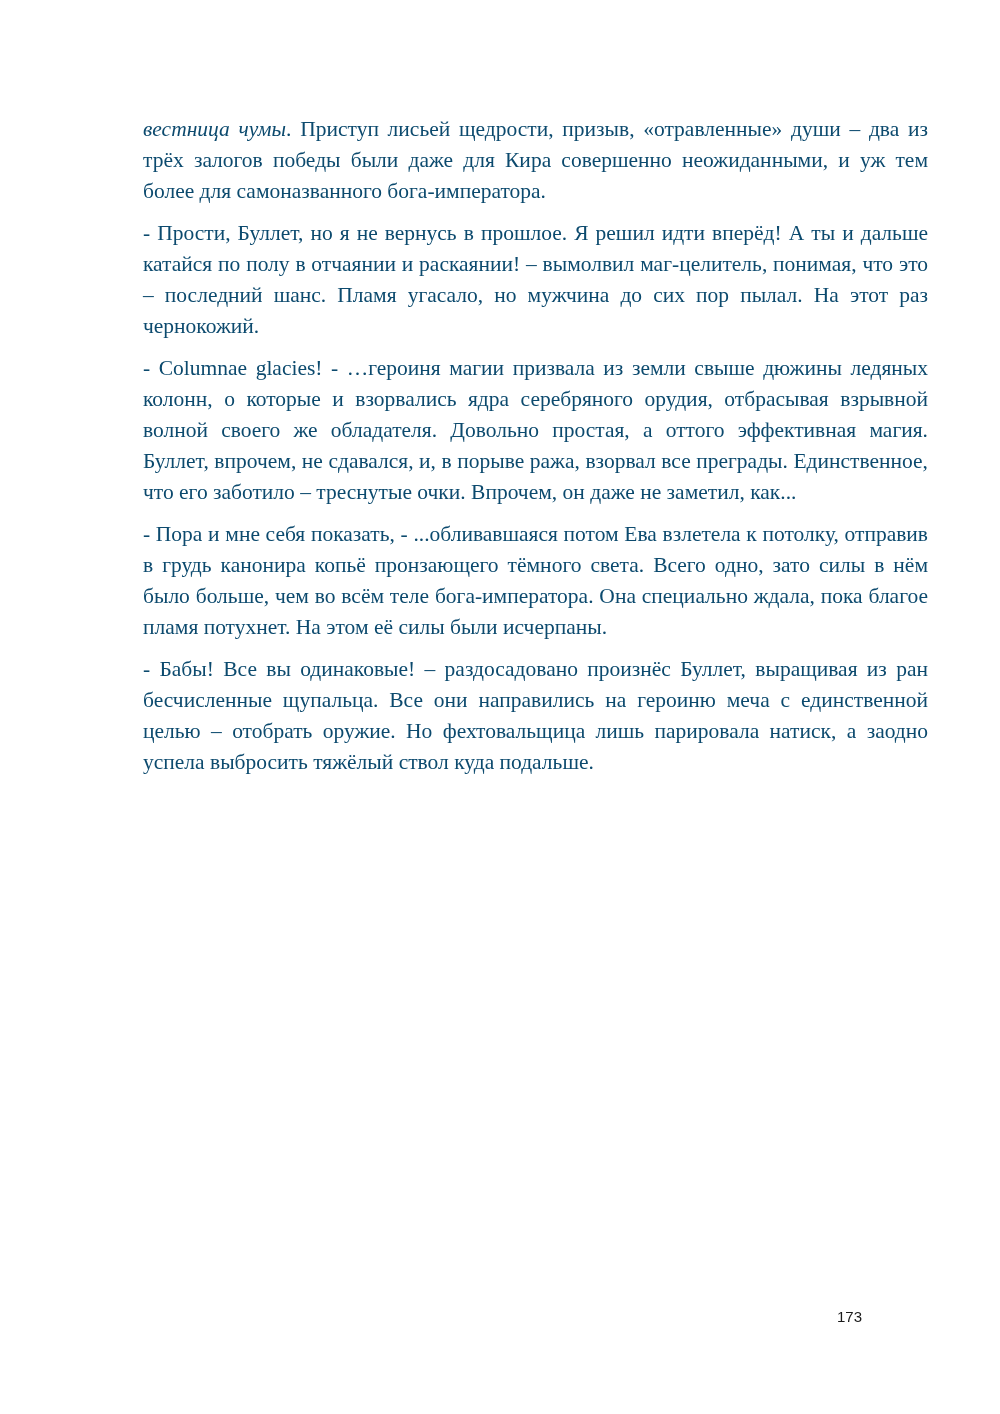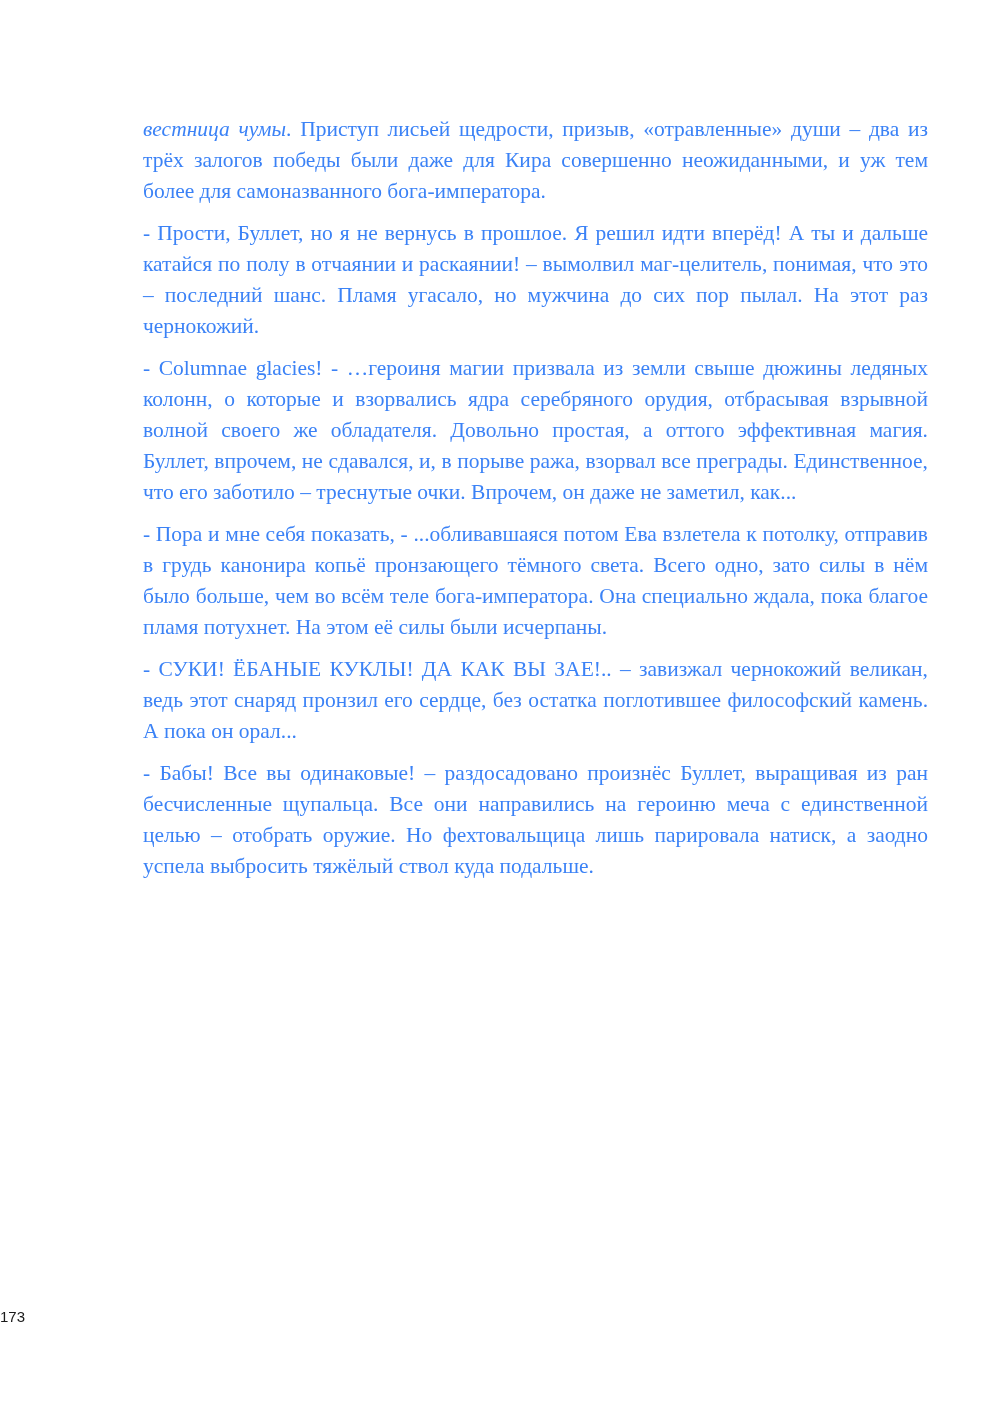--- a/index.html
+++ b/index.html
@@ -5,42 +5,42 @@
   html, body { margin: 0; padding: 0; background: #ffffff; }
   body { width: 1000px; height: 1414px; position: relative; overflow: hidden; }
   .page {
     position: absolute;
     left: 143px;
     top: 114px;
     width: 785px;
     font-family: "Liberation Serif", "DejaVu Serif", serif;
     font-size: 21.5px;
     line-height: 31px;
-    color: #3b82f6;
+    color: #0c4a6e;
     text-align: justify;
   }
   .para { margin: 0 0 11px 0; }
   .para:last-child { margin-bottom: 0; }
   .italic { font-style: italic; }
   .page-number {
     position: absolute;
     left: 0;
     width: 850px;
     top: 1308px;
-    text-align: left;
+    text-align: right;
     font-family: "Liberation Sans", "DejaVu Sans", sans-serif;
     font-size: 15px;
     color: #1a1a1a;
+    padding-left: 12px;
   }
 </style>
 </head>
 <body>
 
 <div class="page">
   <p class="para"><span class="italic">вестница чумы</span><span>. Приступ лисьей щедрости, призыв, «отравленные» души – два из трёх залогов победы были даже для Кира совершенно неожиданными, и уж тем более для самоназванного бога-императора.</span></p>
   <p class="para"><span>- Прости, Буллет, но я не вернусь в прошлое. Я решил идти вперёд! А ты и дальше катайся по полу в отчаянии и раскаянии! – вымолвил маг-целитель, понимая, что это – последний шанс. Пламя угасало, но мужчина до сих пор пылал. На этот раз чернокожий.</span></p>
   <p class="para"><span>- Columnae glacies! - …героиня магии призвала из земли свыше дюжины ледяных колонн, о которые и взорвались ядра серебряного орудия, отбрасывая взрывной волной своего же обладателя. Довольно простая, а оттого эффективная магия. Буллет, впрочем, не сдавался, и, в порыве ража, взорвал все преграды. Единственное, что его заботило – треснутые очки. Впрочем, он даже не заметил, как...</span></p>
   <p class="para"><span>- Пора и мне себя показать, - ...обливавшаяся потом Ева взлетела к потолку, отправив в грудь канонира копьё пронзающего тёмного света. Всего одно, зато силы в нём было больше, чем во всём теле бога-императора. Она специально ждала, пока благое пламя потухнет. На этом её силы были исчерпаны.</span></p>
-  <p class="para"><span>- СУКИ! ЁБАНЫЕ КУКЛЫ! ДА КАК ВЫ ЗАЕ!.. – завизжал чернокожий великан, ведь этот снаряд пронзил его сердце, без остатка поглотившее философский камень. А пока он орал...</span></p>
   <p class="para"><span>- Бабы! Все вы одинаковые! – раздосадовано произнёс Буллет, выращивая из ран бесчисленные щупальца. Все они направились на героиню меча с единственной целью – отобрать оружие. Но фехтовальщица лишь парировала натиск, а заодно успела выбросить тяжёлый ствол куда подальше.</span></p>
 </div>
 
 <div class="page-number">173</div>
 
 </body></html>

